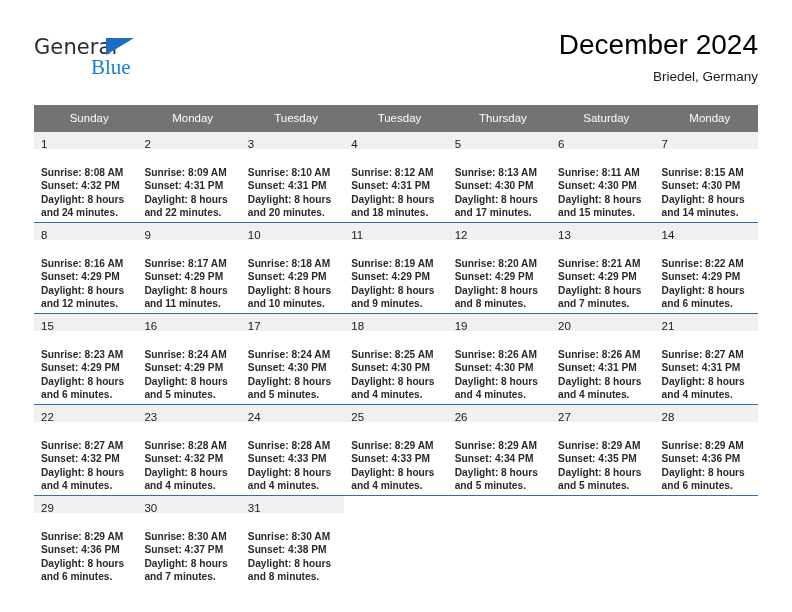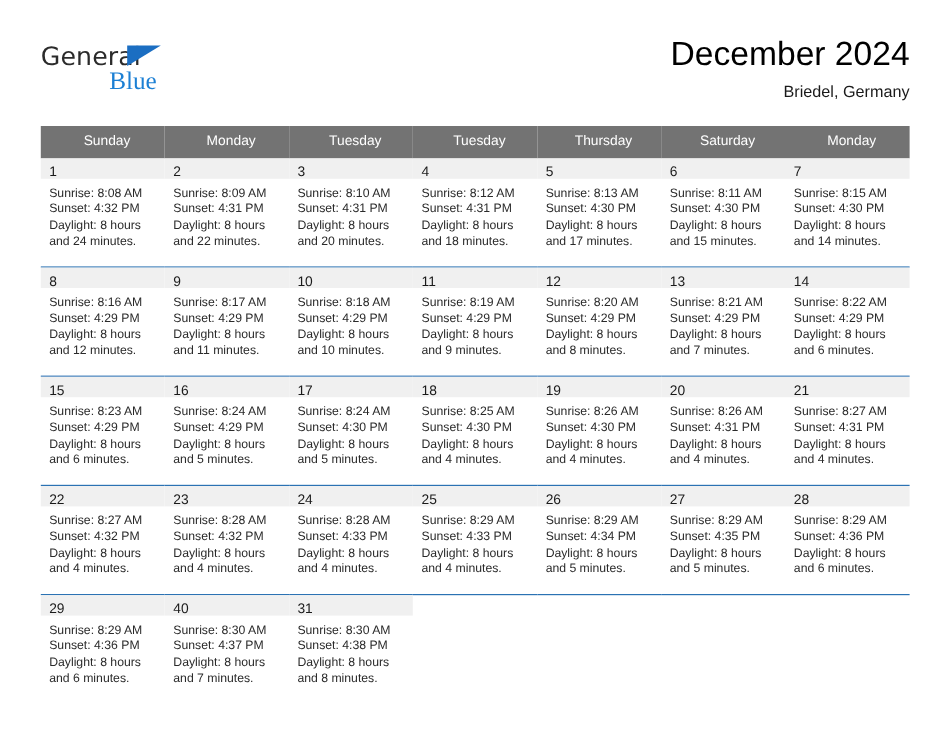--- a/index.html
+++ b/index.html
@@ -127,21 +127,22 @@
     padding: 2px 0 0 7px;
     box-sizing: border-box;
   }
   .cell-empty .daynum-band { background: transparent; }
   .daynum {
     font-size: 11.5px;
     color: #1a1a1a;
     line-height: 13px;
   }
   .cell-lines {
-    padding: 6px 6px 0 7px;
+    padding: 17px 6px 0 7px;
+    font-weight: bold;
   }
   .cell-lines div {
     font-size: 10.2px;
     line-height: 13.4px;
     color: #2a2a2a;
     white-space: nowrap;
   }
 </style>
 </head>
 <body>
@@ -508,21 +509,21 @@
               <div class="cell-lines">
                 <div>Sunrise: 8:29 AM</div>
                 <div>Sunset: 4:36 PM</div>
                 <div>Daylight: 8 hours</div>
                 <div>and 6 minutes.</div>
               </div>
             </div>
           </td>
           <td>
             <div class="cell-inner">
-              <div class="daynum-band"><span class="daynum">40</span></div>
+              <div class="daynum-band"><span class="daynum">30</span></div>
               <div class="cell-lines">
                 <div>Sunrise: 8:30 AM</div>
                 <div>Sunset: 4:37 PM</div>
                 <div>Daylight: 8 hours</div>
                 <div>and 7 minutes.</div>
               </div>
             </div>
           </td>
           <td>
             <div class="cell-inner">

